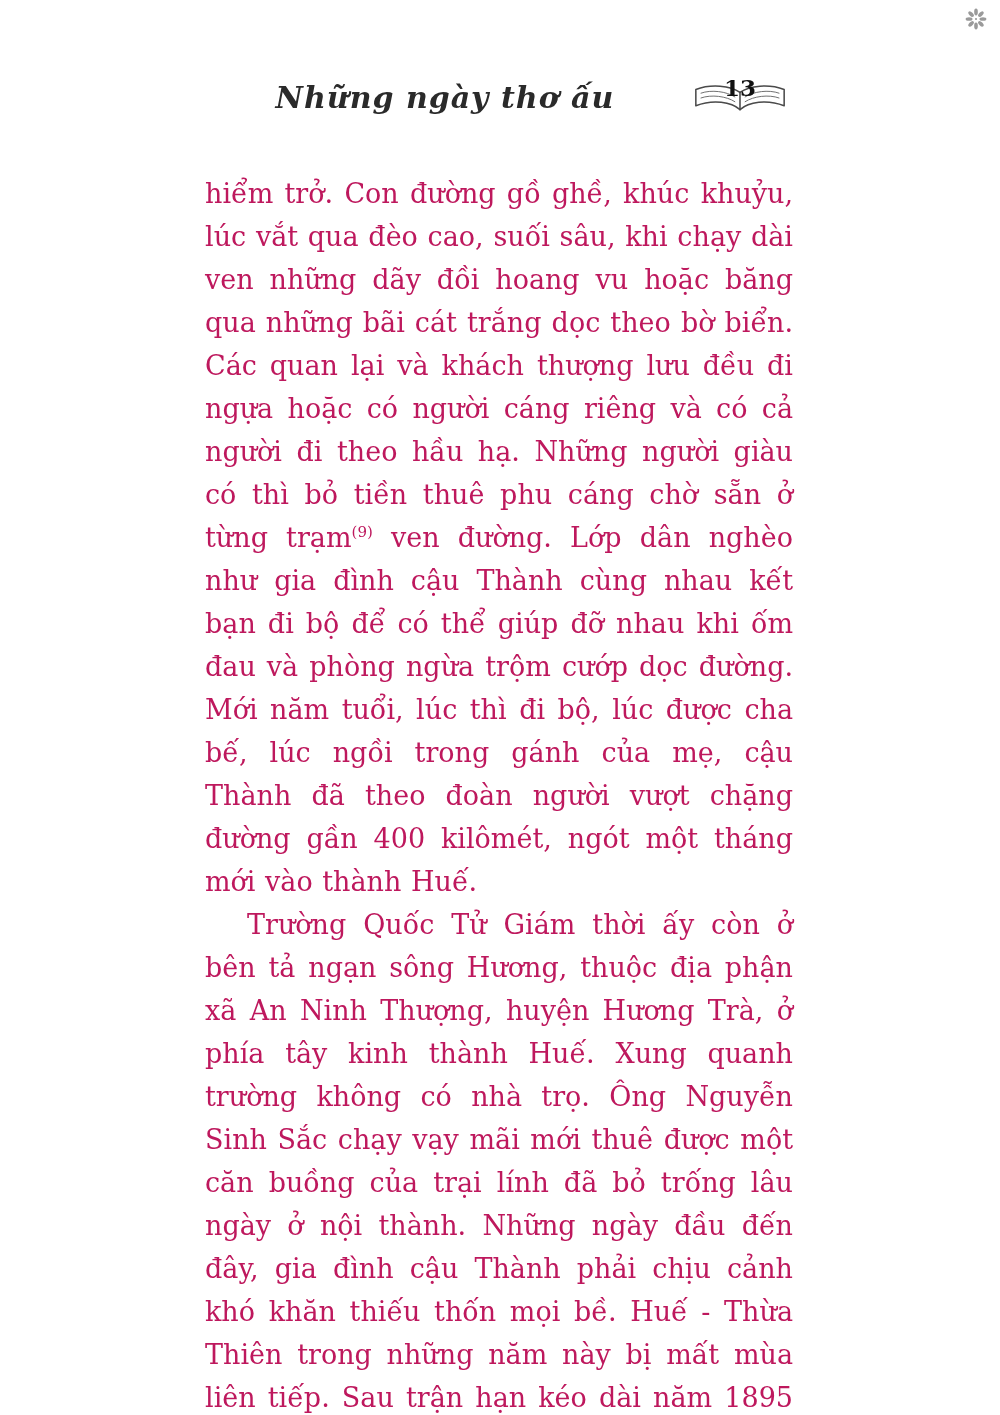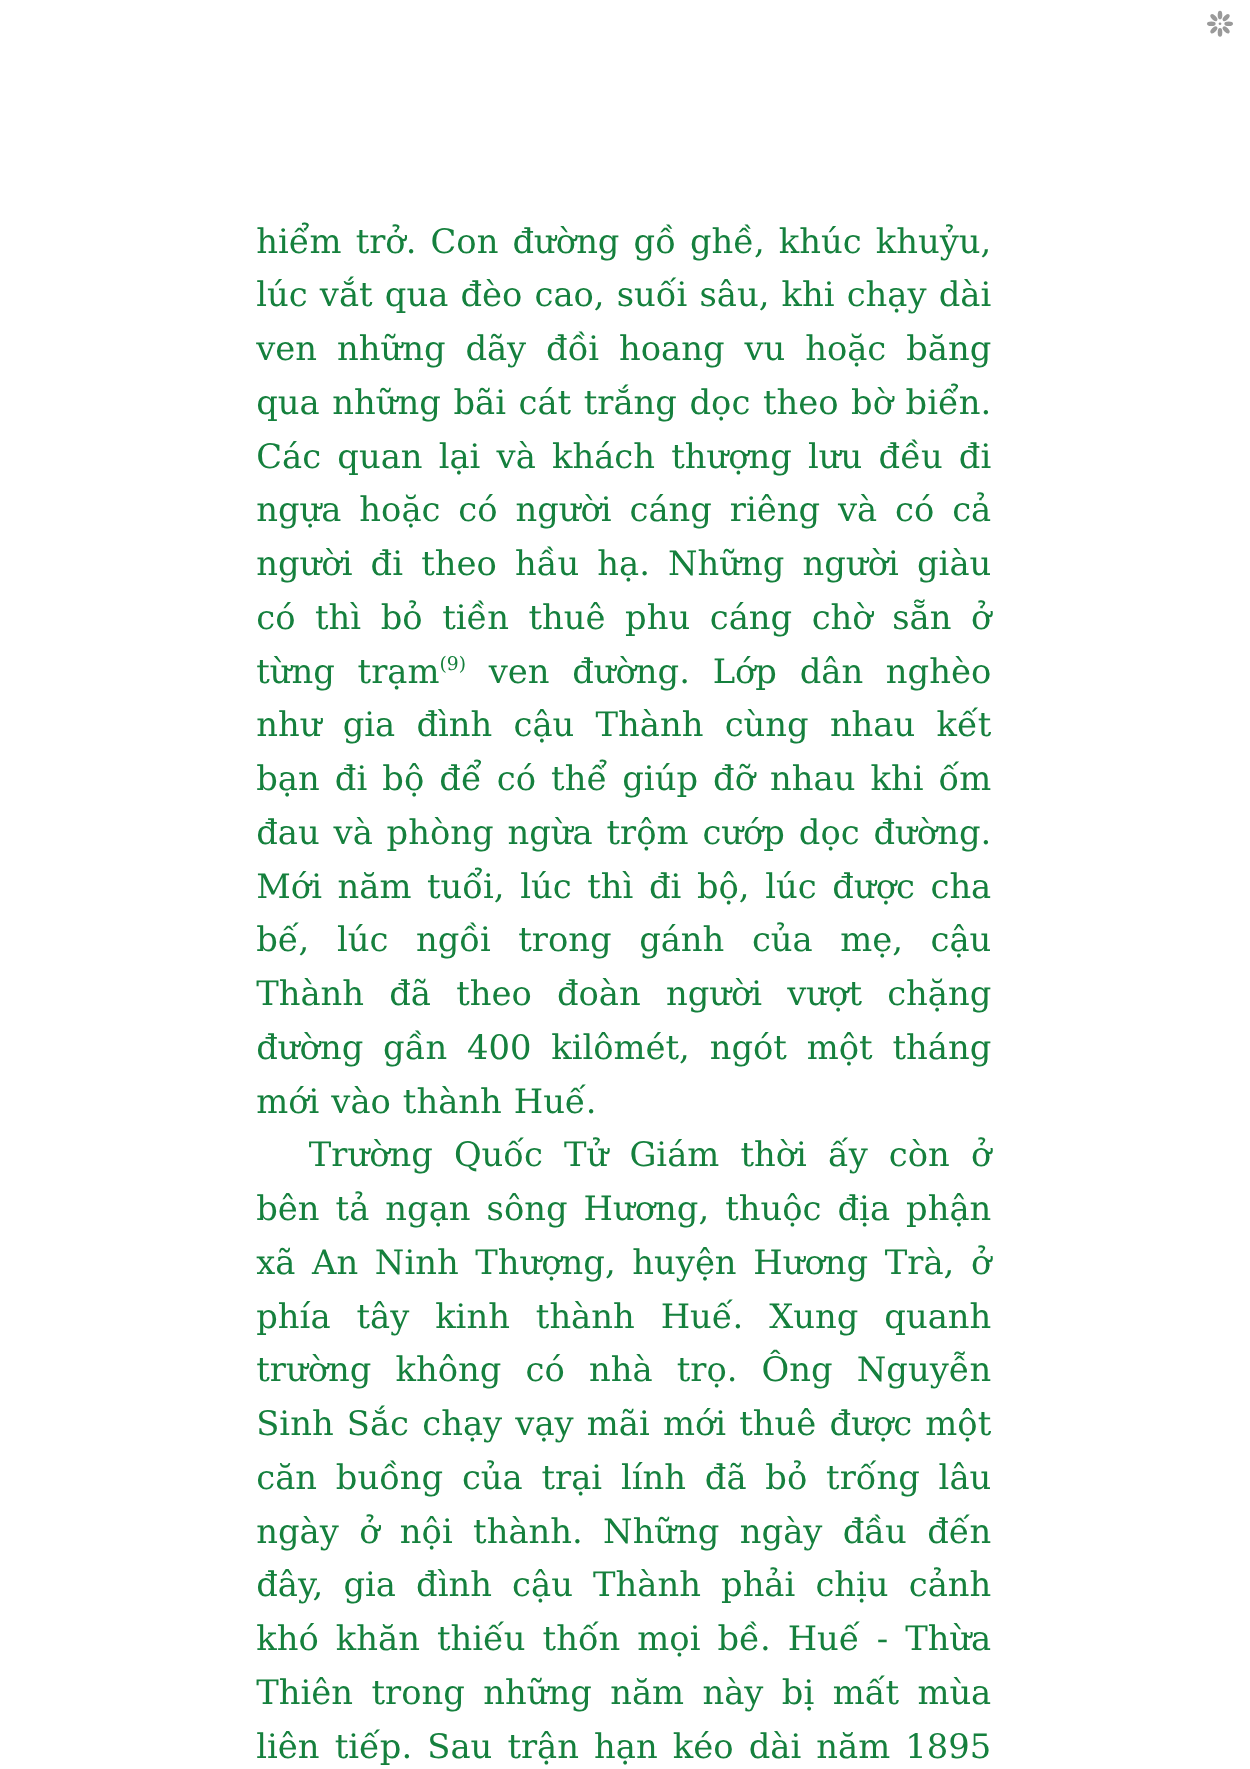--- a/index.html
+++ b/index.html
@@ -80,21 +80,21 @@
     position: absolute;
     top: 172px;
     left: 205px;
     width: 588px;
   }
 
   .para {
     font-size: 27px;
     line-height: 43px;
     text-align: justify;
-    color: #15803d;
+    color: #be185d;
     word-spacing: 1px;
   }
 
   .para.indent {
     text-indent: 42px;
   }
 
   sup.fn {
     font-size: 15px;
     line-height: 0;
@@ -132,20 +132,40 @@
           </g>
         <g transform="rotate(315 12 12)">
             <ellipse cx="12" cy="5.6" rx="1.7" ry="3.2"></ellipse>
           </g>
         <circle cx="12" cy="12" r="1.6" fill="#ffffff"></circle>
         <circle cx="12" cy="12" r="1.0" fill="#9a9a9a"></circle>
       </g>
     </svg>
   </div>
 
+  <header class="running-header">
+    <div class="running-title">Những ngày thơ ấu</div>
+
+    <div class="page-badge">
+      <svg viewBox="0 0 100 48" width="96" height="48" aria-hidden="true">
+        <g fill="none" stroke="#4a4a4a" stroke-width="1.6" stroke-linecap="round" stroke-linejoin="round">
+          <path d="M50 34 C 41 26, 22 23, 4 30 L 4 13 C 20 7, 40 9, 50 16"></path>
+          <path d="M50 34 C 59 26, 78 23, 96 30 L 96 13 C 80 7, 60 9, 50 16"></path>
+          <path d="M50 16 L 50 34"></path>
+        </g>
+        <g fill="none" stroke="#6a6a6a" stroke-width="1">
+          <path d="M45 21 C 36 15, 20 13, 9 17"></path>
+          <path d="M45 26 C 36 20, 20 18, 9 22"></path>
+          <path d="M55 21 C 64 15, 80 13, 91 17"></path>
+          <path d="M55 26 C 64 20, 80 18, 91 22"></path>
+        </g>
+      </svg>
+      <span class="page-num">13</span>
+    </div>
+  </header>
 
   <main class="body-text">
     <p class="para"><span>hiểm trở. Con đường gồ ghề, khúc khuỷu, lúc vắt qua đèo cao, suối sâu, khi chạy dài ven những dãy đồi hoang vu hoặc băng qua những bãi cát trắng dọc theo bờ biển. Các quan lại và khách thượng lưu đều đi ngựa hoặc có người cáng riêng và có cả người đi theo hầu hạ. Những người giàu có thì bỏ tiền thuê phu cáng chờ sẵn ở từng trạm</span><sup class="fn">(9)</sup><span> ven đường. Lớp dân nghèo như gia đình cậu Thành cùng nhau kết bạn đi bộ để có thể giúp đỡ nhau khi ốm đau và phòng ngừa trộm cướp dọc đường. Mới năm tuổi, lúc thì đi bộ, lúc được cha bế, lúc ngồi trong gánh của mẹ, cậu Thành đã theo đoàn người vượt chặng đường gần 400 kilômét, ngót một tháng mới vào thành Huế.</span></p>
 
     <p class="para indent">Trường Quốc Tử Giám thời ấy còn ở bên tả ngạn sông Hương, thuộc địa phận xã An Ninh Thượng, huyện Hương Trà, ở phía tây kinh thành Huế. Xung quanh trường không có nhà trọ. Ông Nguyễn Sinh Sắc chạy vạy mãi mới thuê được một căn buồng của trại lính đã bỏ trống lâu ngày ở nội thành. Những ngày đầu đến đây, gia đình cậu Thành phải chịu cảnh khó khăn thiếu thốn mọi bề. Huế - Thừa Thiên trong những năm này bị mất mùa liên tiếp. Sau trận hạn kéo dài năm 1895 là nạn dịch tả hoành</p>
   </main>
 
 </div>
 
 </body></html>

